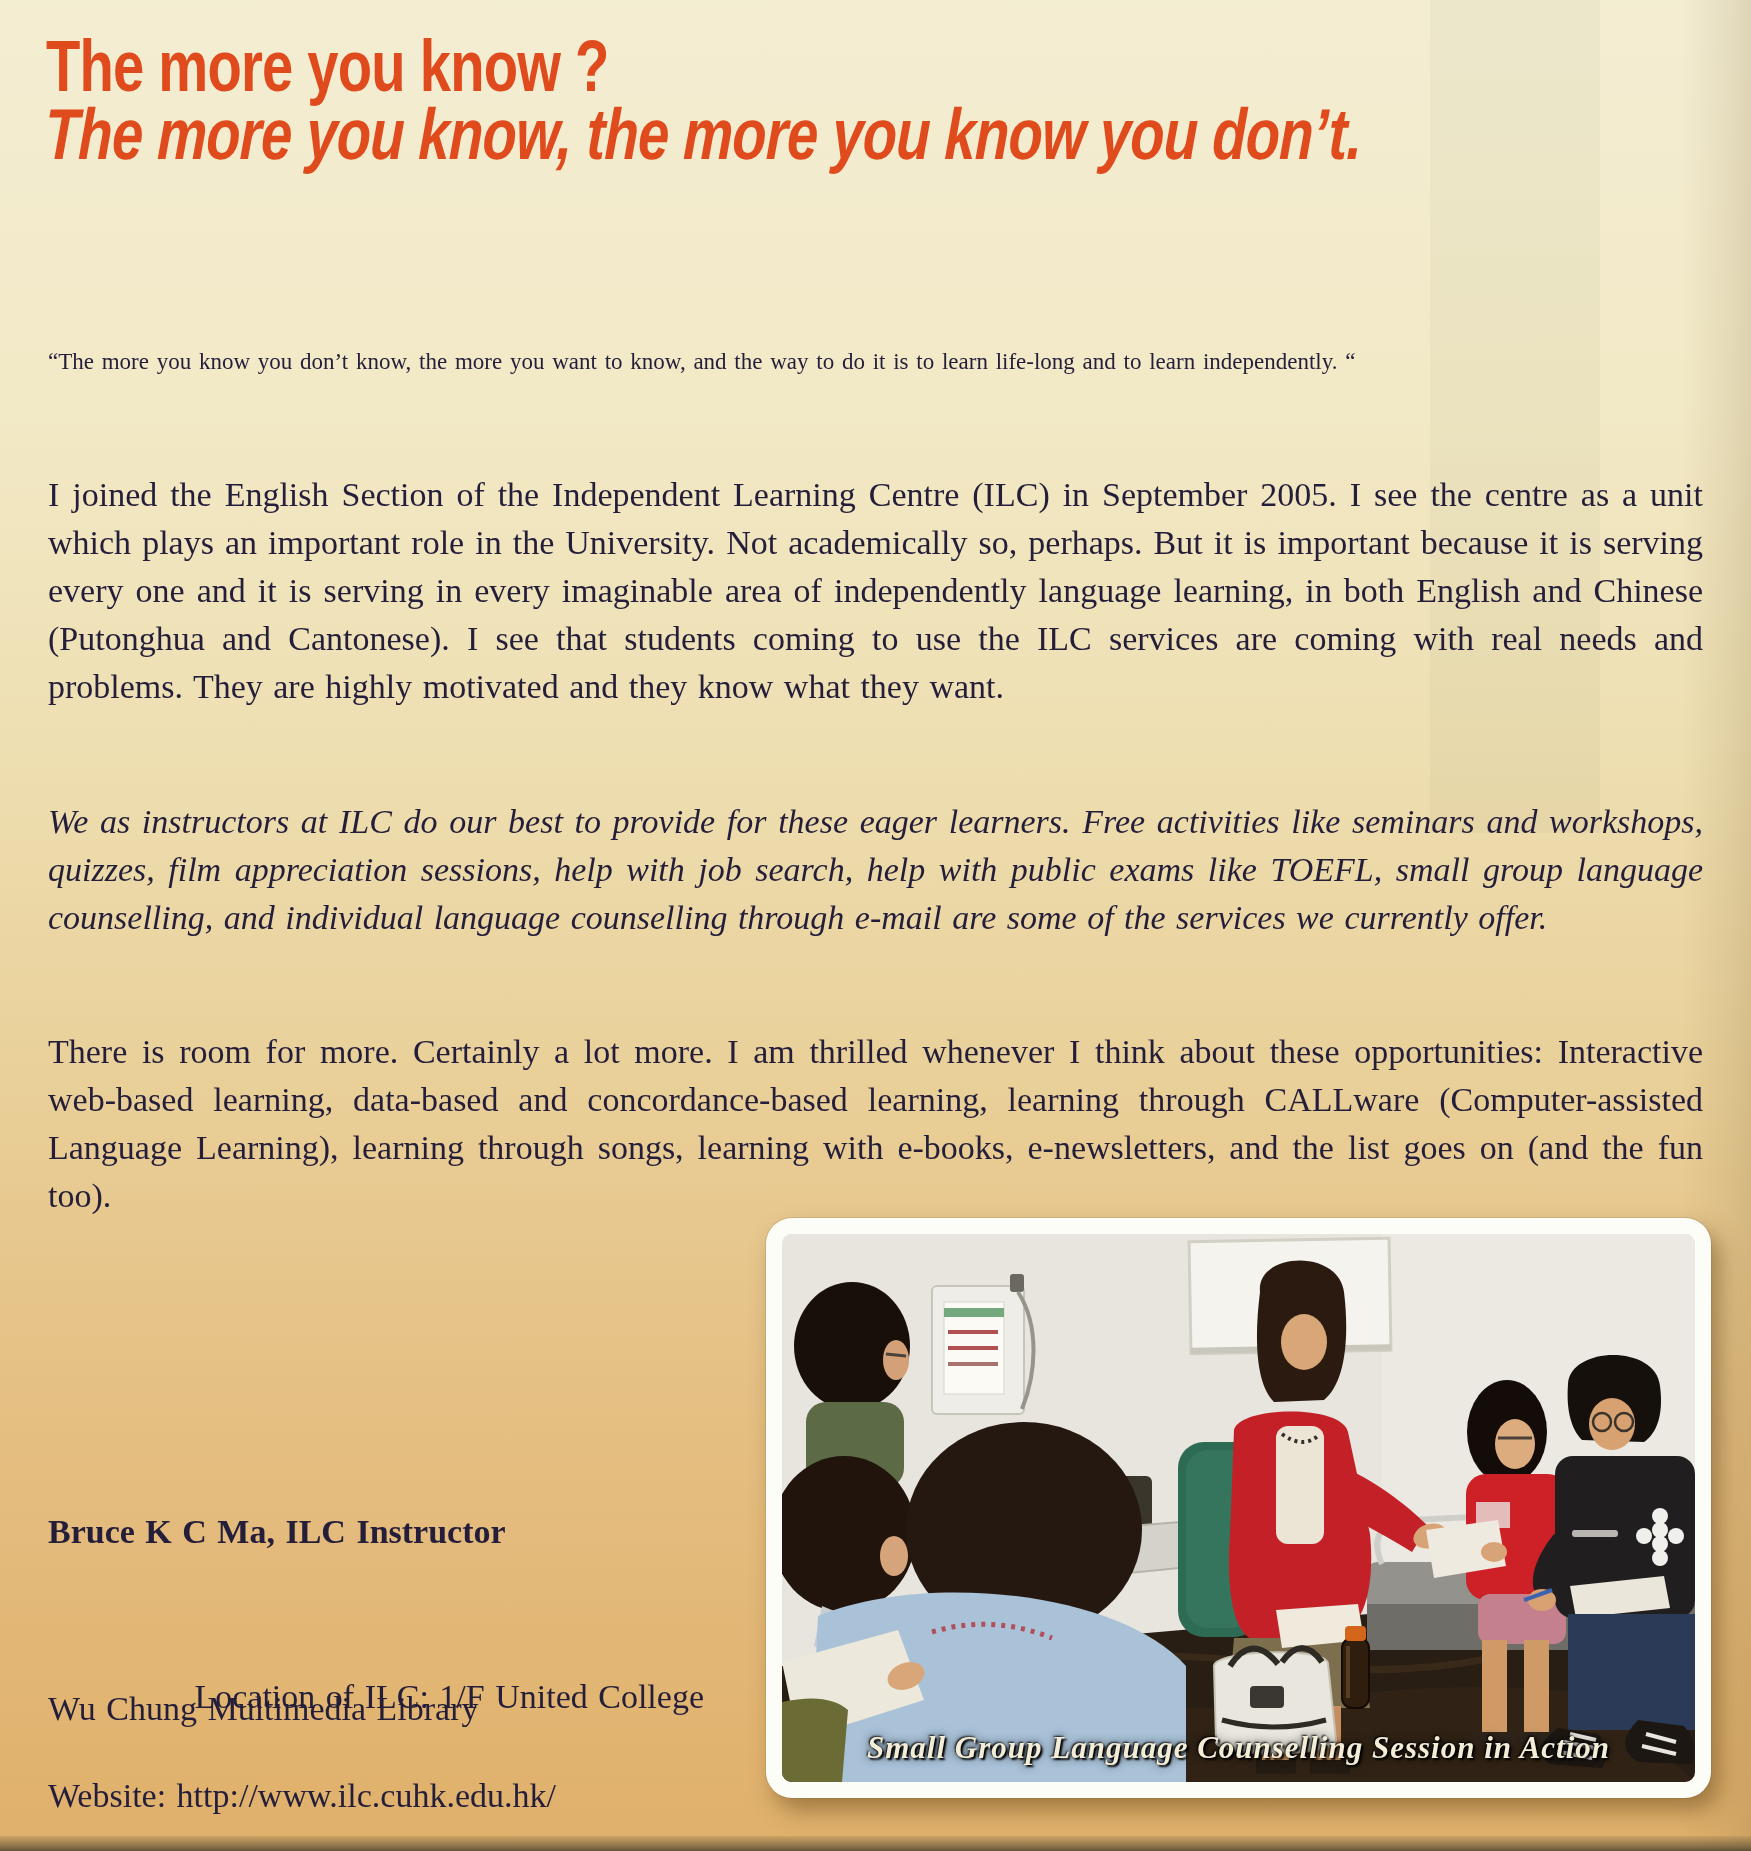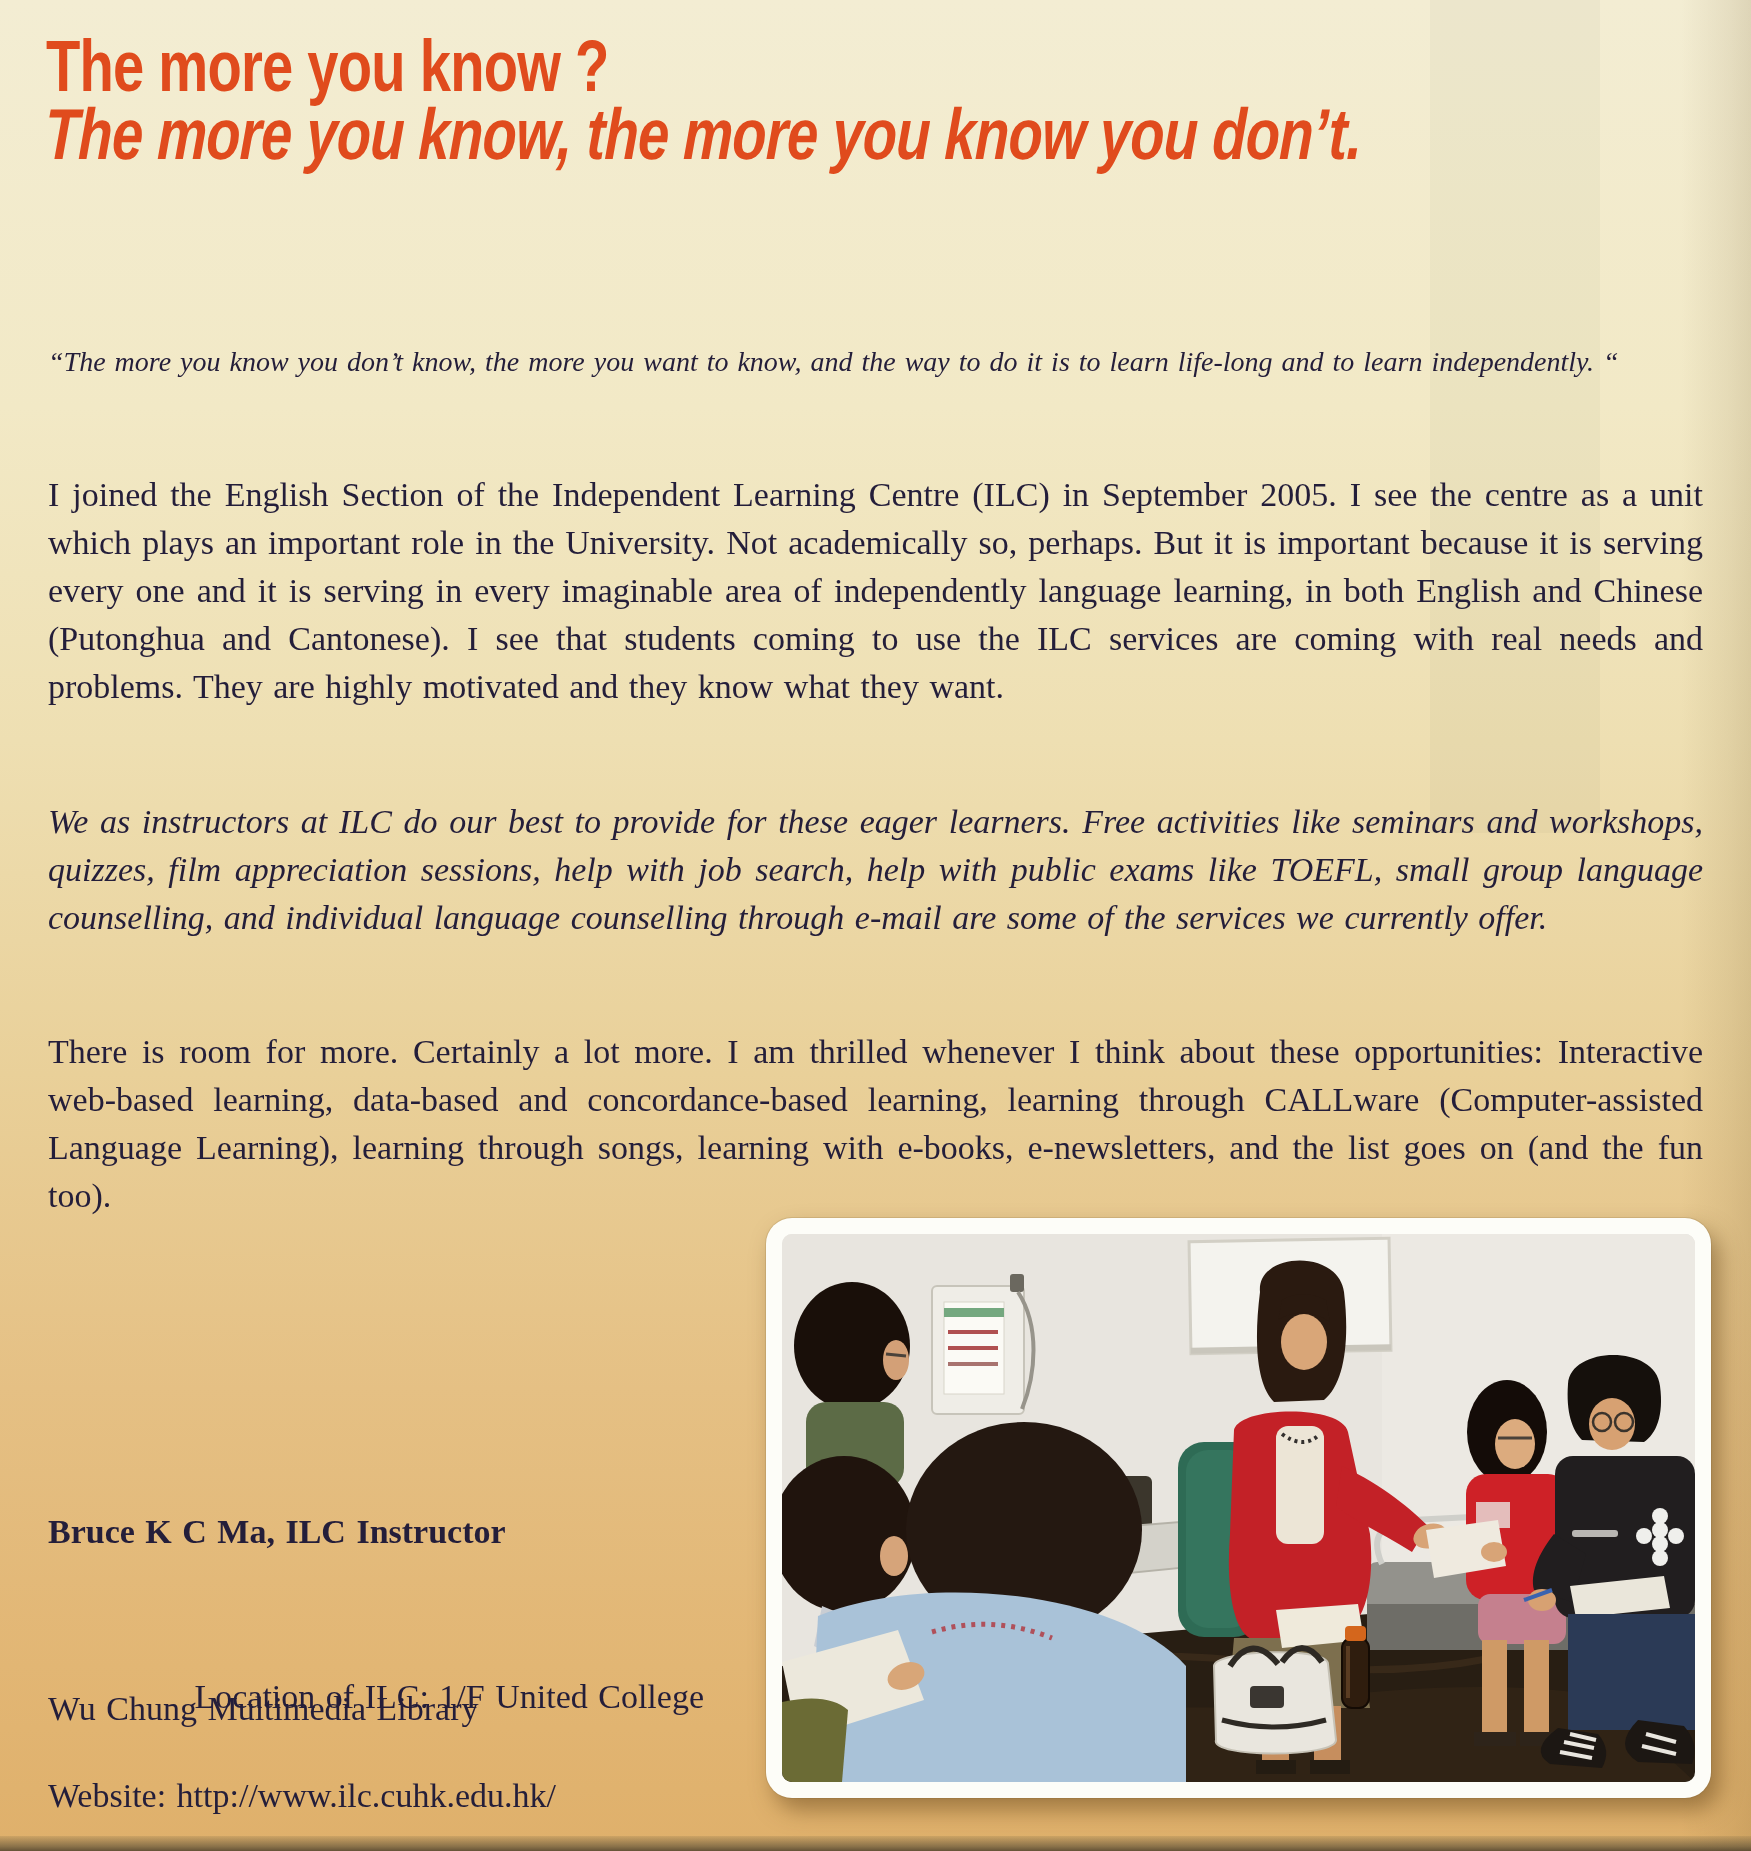--- a/index.html
+++ b/index.html
@@ -32,21 +32,21 @@
   .head1{top:30px;}
   .head2{top:98px;font-style:italic;transform:scaleX(0.78) skewX(-2deg);}
 
   .para{
     position:absolute;left:48px;width:1655px;
     font-size:34px;line-height:48px;
     color:#241e3a;
     text-align:justify;
     word-spacing:2px;
   }
-  .quote{font-style:italic;font-size:28px;}
+  .quote{font-size:23px;}
   .col{width:656px;}
   .byline{font-weight:bold;text-align:left;}
   .plain{text-align:left;}
 
   .photo-frame{
     position:absolute;left:766px;top:1218px;width:945px;height:580px;
     background:#fdfdf8;
     border-radius:26px;
     box-shadow:8px 12px 22px rgba(96,64,22,0.50),0 0 0 1px rgba(160,130,80,0.25);
     padding:16px;box-sizing:border-box;
@@ -217,17 +217,18 @@
           <rect x="468" y="452" width="34" height="22" rx="4" fill="#3a3631"></rect>
           <path d="M440,486 q52,14 104,0" fill="none" stroke="#2e2a24" stroke-width="5"></path>
         </g>
 
         <g>
           <rect x="560" y="404" width="27" height="70" rx="10" fill="#2f1d0e" stroke="#140b04" stroke-width="2"></rect>
           <rect x="563" y="392" width="21" height="15" rx="4" fill="#d4661c"></rect>
           <path d="M566,412 v52" stroke="#5a3c22" stroke-width="4"></path>
         </g>
       </svg>
+      <div class="photo-caption">Small Group Language Counselling Session in Action</div>
     </div>
   </div>
 
   <div class="bottom-edge"></div>
 </div>
 
 </body></html>

